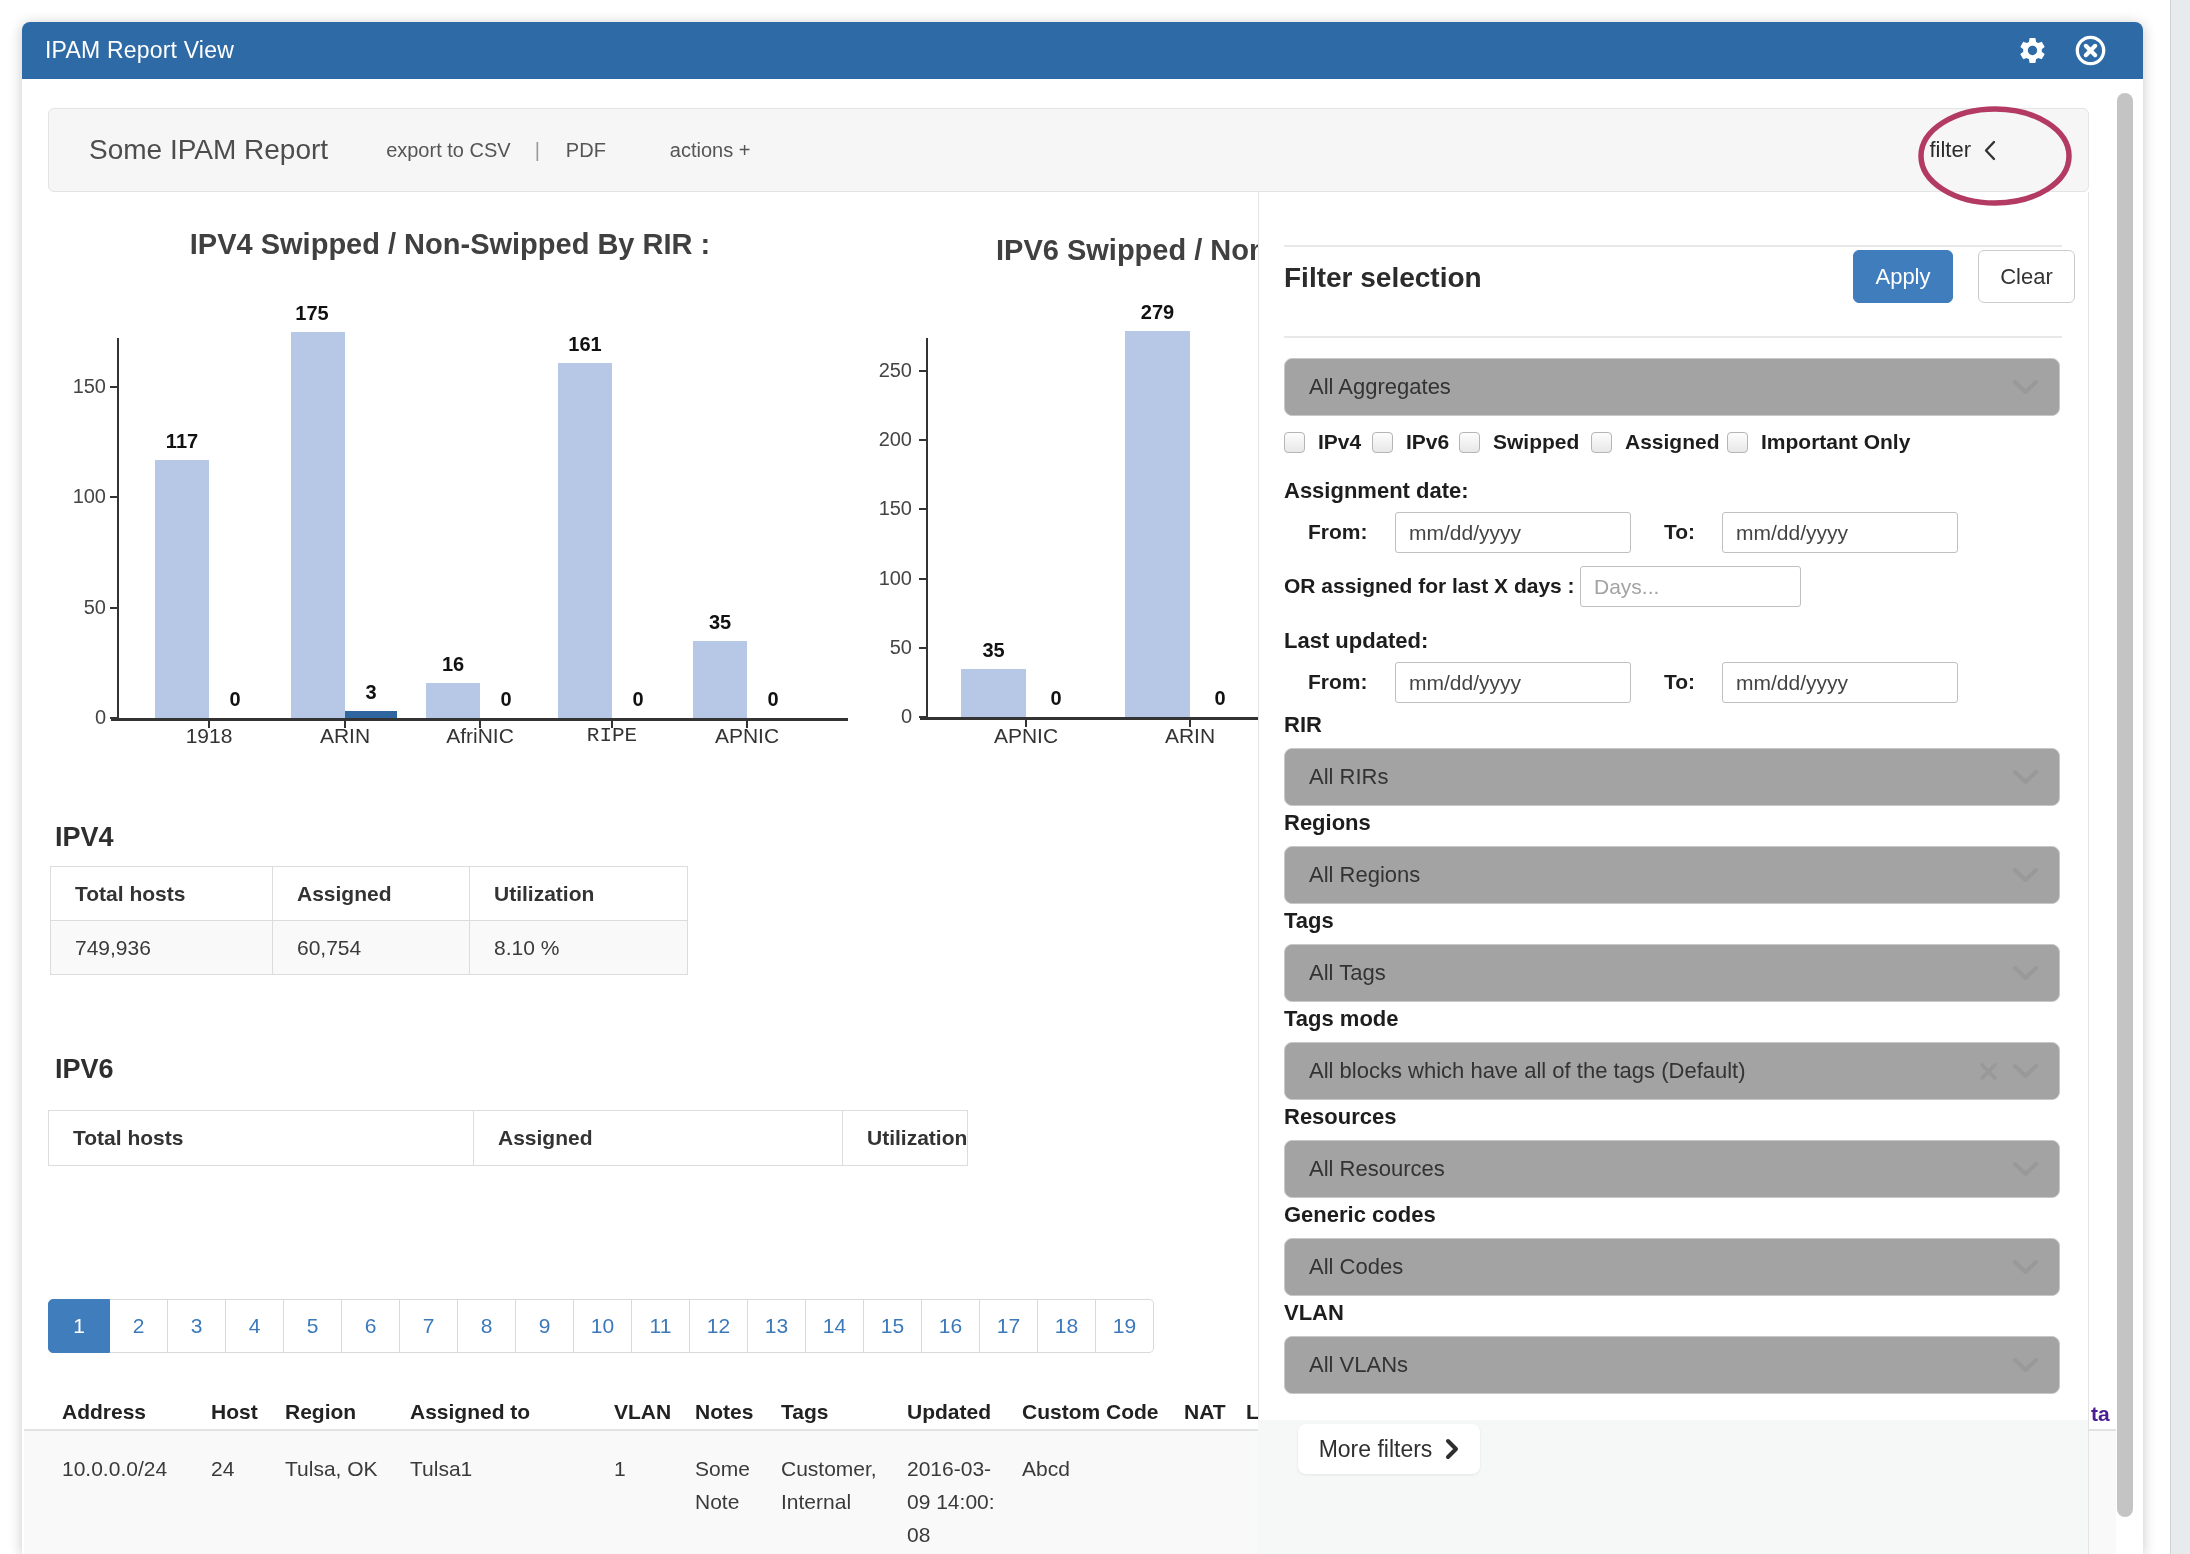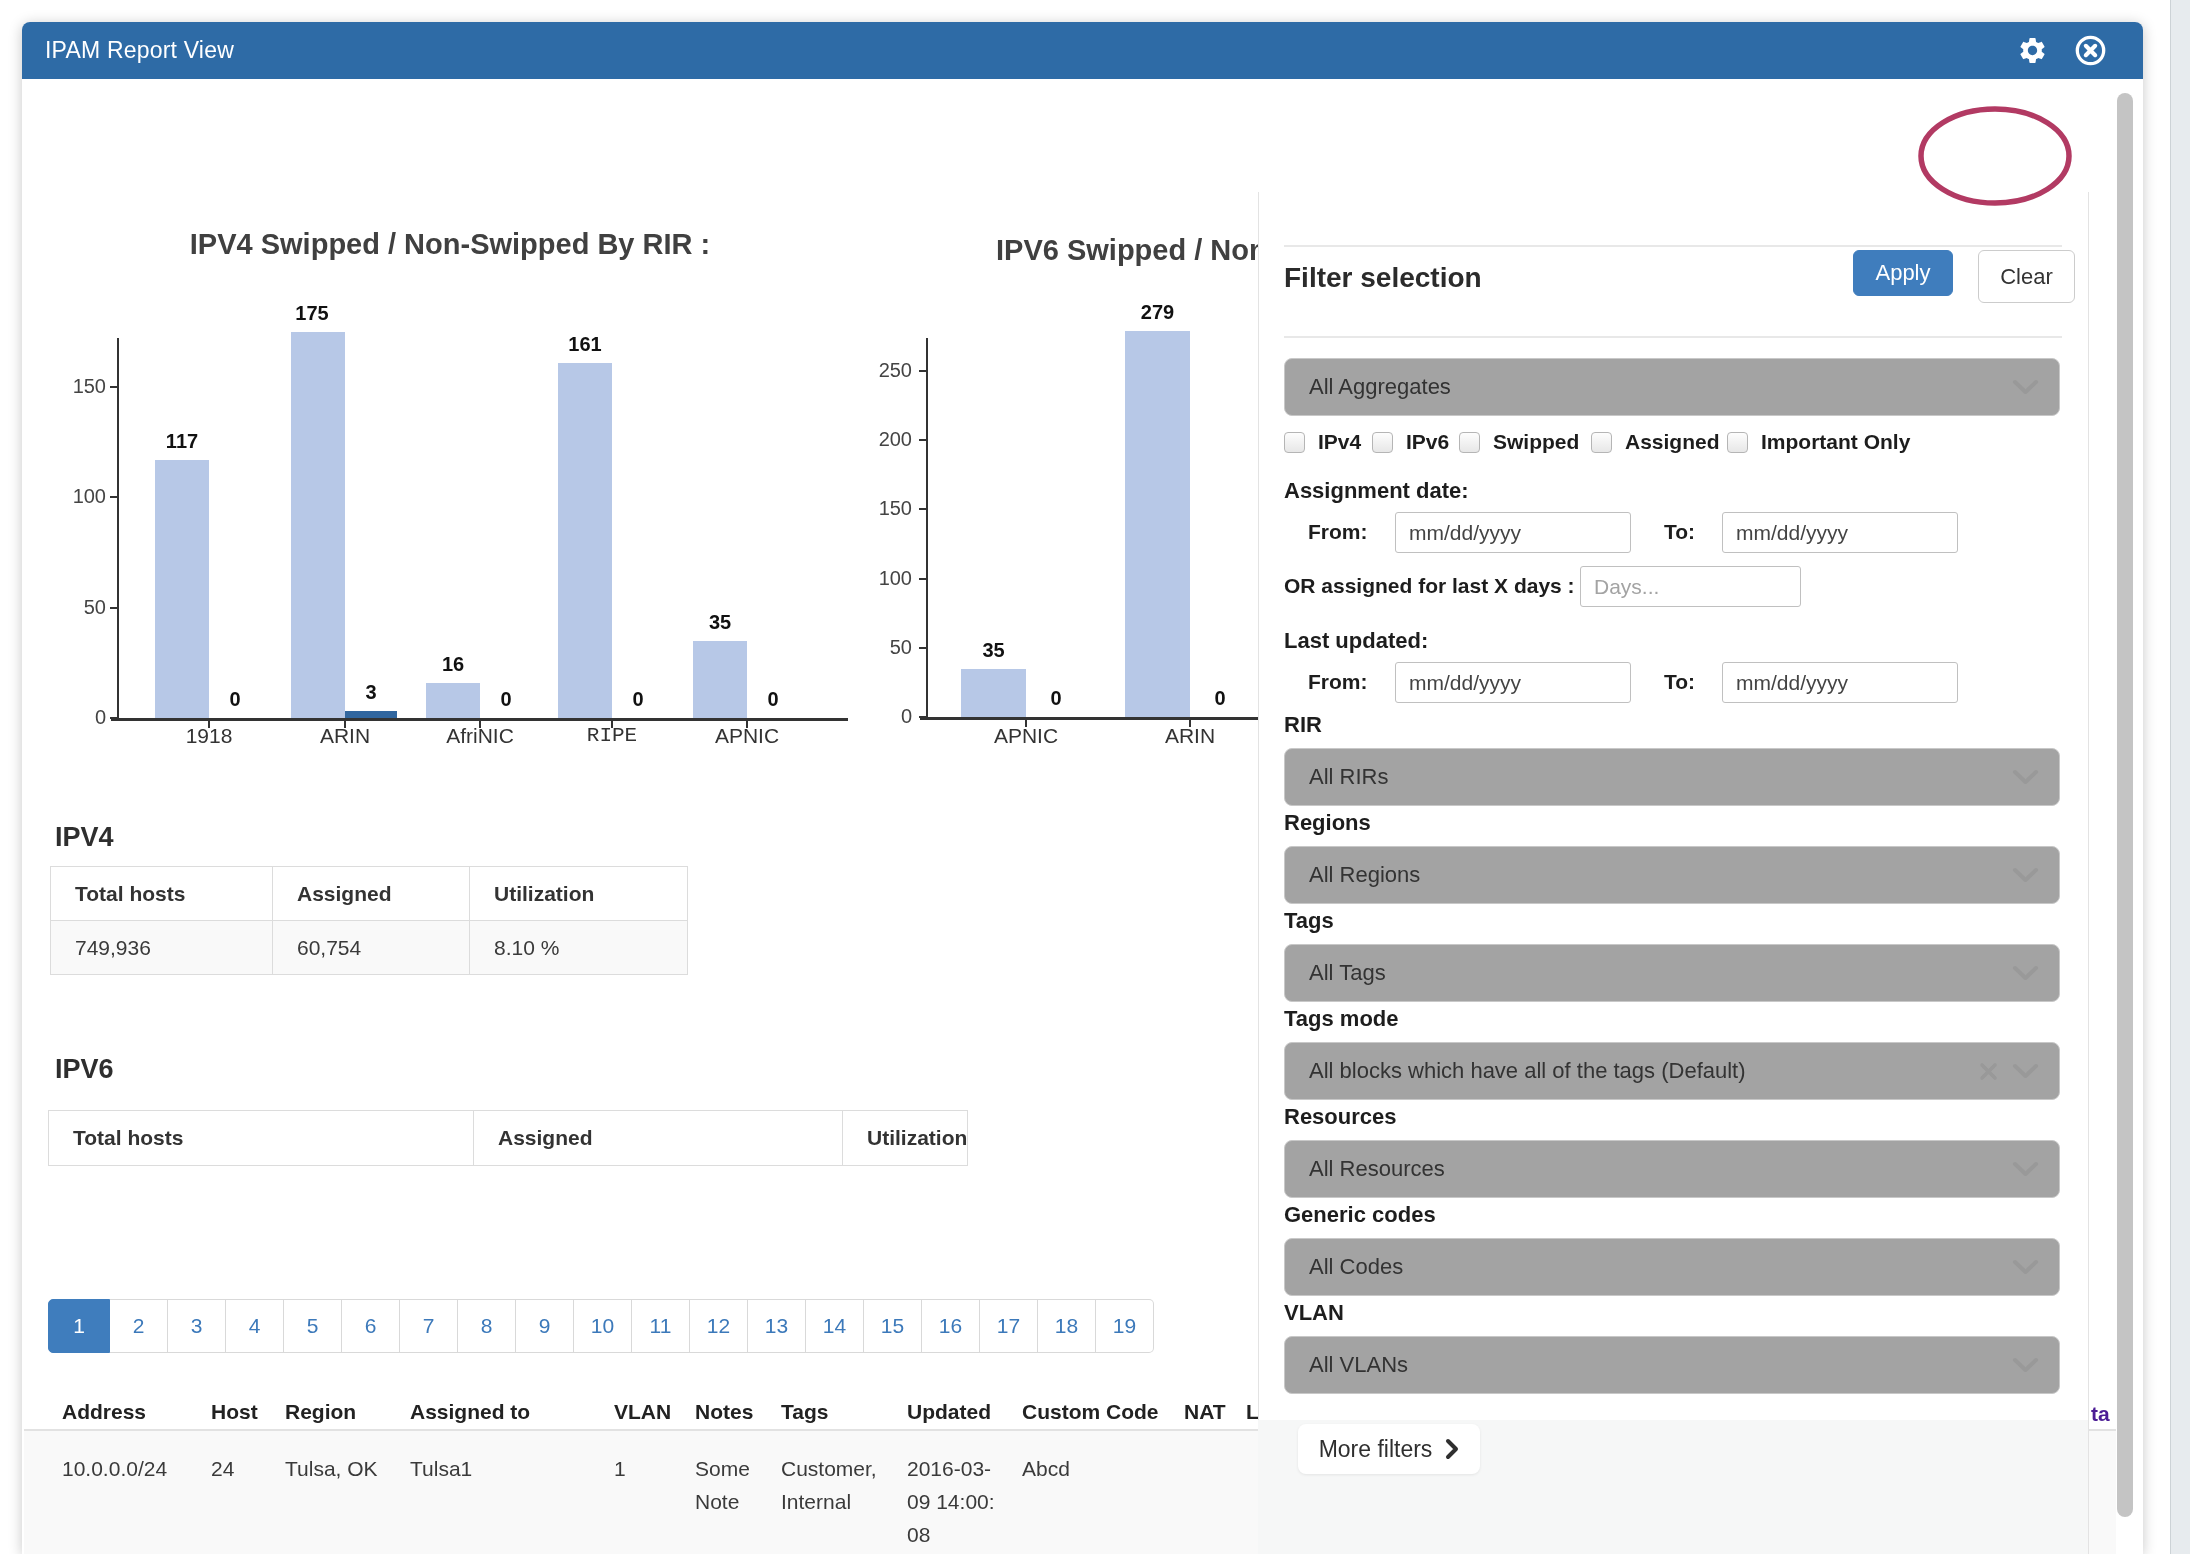--- a/index.html
+++ b/index.html
@@ -98,20 +98,33 @@
       </span>
       <span style="display:flex;cursor:pointer;">
         <svg width="33" height="33" viewBox="0 0 24 24">
             <circle cx="12" cy="12" r="9.6" fill="none" stroke="#ffffff" stroke-width="2.4"></circle>
             <path d="M8.6 8.6l6.8 6.8M15.4 8.6l-6.8 6.8" stroke="#ffffff" stroke-width="3" stroke-linecap="round"></path>
           </svg>
       </span>
     </span>
   </div>
 
+  <div id="toolbar">
+    <span class="rtitle">Some IPAM Report</span>
+    <span class="tlink" style="margin-left:58px;">export to CSV</span>
+    <span class="sep" style="margin-left:24px;">|</span>
+    <span class="tlink" style="margin-left:26px;">PDF</span>
+    <span class="tlink" style="margin-left:64px;">actions +</span>
+    <span class="filter-toggle">
+      <span>filter</span>
+      <svg width="13" height="21" viewBox="0 0 13 21">
+          <polyline points="11,2 3,10.5 11,19" fill="none" stroke="#333" stroke-width="2.4" stroke-linecap="round" stroke-linejoin="round"></polyline>
+        </svg>
+    </span>
+  </div>
 
   <div id="charts">
       <div class="chart-title" style="left: 150px; top: 228px; width: 600px; text-align: center;">IPV4 Swipped / Non-Swipped By RIR :</div>
       <div class="axis" style="left: 117px; top: 338px; width: 2px; height: 380px;"></div>
       <div class="axis" style="left: 111px; top: 718px; width: 737px; height: 3px;"></div>
       <div class="axis" style="left: 110px; top: 717px; width: 9px; height: 2px;"></div>
       <div class="ytick-label" style="left: 36px; top: 706px;">0</div>
       <div class="axis" style="left: 110px; top: 606.7px; width: 9px; height: 2px;"></div>
       <div class="ytick-label" style="left: 36px; top: 595.7px;">50</div>
       <div class="axis" style="left: 110px; top: 496.4px; width: 9px; height: 2px;"></div>
@@ -253,21 +266,21 @@
       <div class="rec-cell" style="left: 781px; top: 1452px; width: 108px;">Customer, Internal</div>
       <div class="rec-cell" style="left: 907px; top: 1452px; width: 92px; word-break: break-all;">2016-03-09 14:00:08</div>
       <div class="rec-cell" style="left: 1022px; top: 1452px; width: 120px;">Abcd</div>
     </div>
   <div id="ta-fragment">ta</div>
 
   <div id="filter-panel"></div>
   <div id="panel-tail"></div>
   <div class="panel-hr" style="left:1284px;top:245px;width:778px;"></div>
   <div id="fs-heading" style="left:1284px;top:262px;">Filter selection</div>
-  <div id="apply-btn" class="btn" style="left:1853px;top:250px;width:100px;height:46px;">Apply</div>
+  <div id="apply-btn" class="btn" style="left:1853px;top:250px;width:100px;height:53px;">Apply</div>
   <div id="clear-btn" class="btn" style="left:1978px;top:250px;width:97px;height:53px;">Clear</div>
   <div class="panel-hr" style="left:1284px;top:336px;width:778px;"></div>
 
   <div id="panel-fields">
       <div class="selectbox" style="top: 358px;">
         <span class="sval">All Aggregates</span>
         <span class="icons">
           <svg width="27" height="17" viewBox="0 0 27 17">
             <polyline points="3,3 13.5,13 24,3" fill="none" stroke="#999" stroke-width="4" stroke-linecap="round" stroke-linejoin="round"></polyline>
           </svg>

